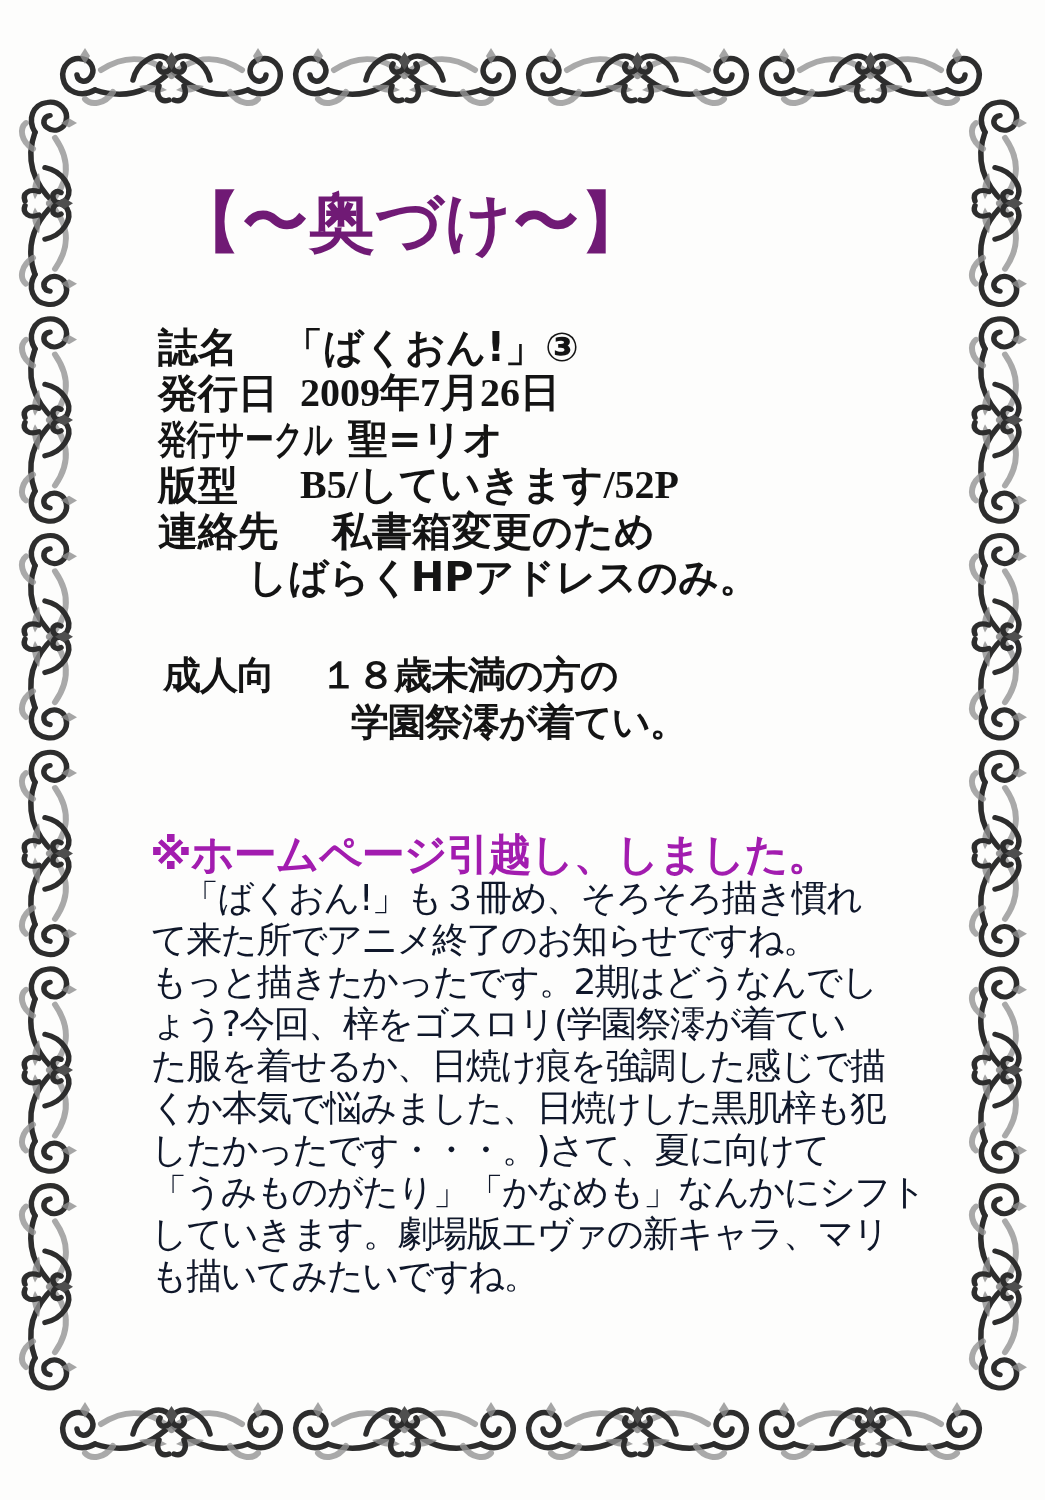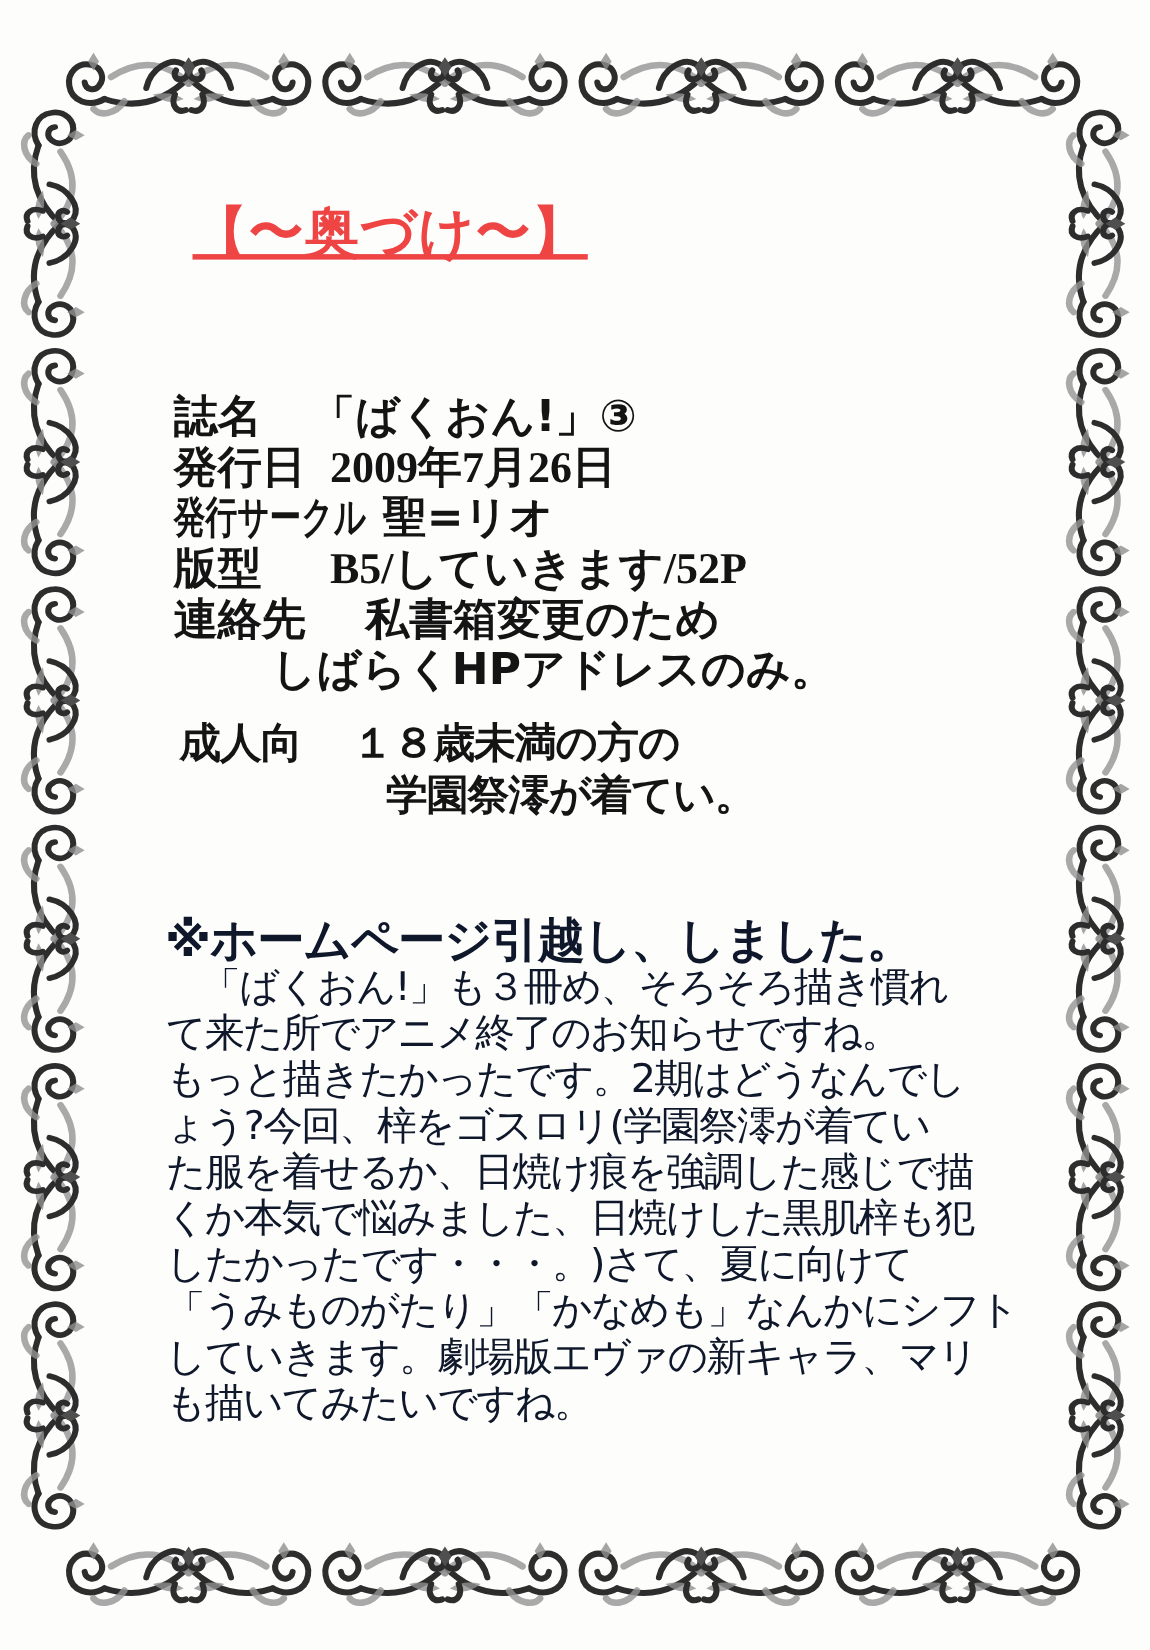--- a/index.html
+++ b/index.html
@@ -10,43 +10,42 @@
   }
   .page{position:absolute;inset:0;background:#fdfdfc;color:#141414;}
   .border-svg{position:absolute;left:0;top:0;}
   .d{stroke:#2d2d2d;fill:none;stroke-linecap:round;stroke-width:5.5px;}
   .g{stroke:#949494;fill:none;stroke-linecap:round;stroke-width:6px;opacity:.8;}
   .gf{fill:#8f8f8f;opacity:.8;}
   .df{fill:#4f4f4f;}
 
   .title{
     position:absolute;left:175px;top:178px;margin:0;
-    font-size:50px;font-weight:bold;letter-spacing:1px;color:#ef4444;
+    font-size:66px;font-weight:bold;letter-spacing:1px;color:#701a75;
     white-space:nowrap;
-    text-decoration:underline;
   }
 
   .colophon{position:absolute;left:158px;top:324px;width:800px;
-    font-size:40px;font-weight:600;white-space:nowrap;margin-top:32px;}
+    font-size:40px;font-weight:600;white-space:nowrap;}
   .crow{position:relative;height:46px;line-height:46px;}
   .clabel{position:absolute;left:0;top:0;display:inline-block;}
   .clabel.condensed{transform:scaleX(.72);transform-origin:left center;}
   .cval{position:absolute;top:0;}
   .cval.serif{font-family:"Liberation Serif","DejaVu Serif",serif;font-weight:700;}
 
   .agenotice{position:absolute;left:163px;top:652px;width:780px;
     font-size:38px;font-weight:600;letter-spacing:-1px;white-space:nowrap;}
   .agenotice .arow{position:relative;height:47px;line-height:47px;}
   .alabel{position:absolute;left:0;top:0;}
   .aval1{position:absolute;left:157px;top:0;}
   .aval2{position:absolute;left:188px;top:0;}
 
   .announce{
     position:absolute;left:150px;top:826px;
-    font-size:43px;font-weight:600;letter-spacing:-1px;white-space:nowrap;color:#0f172a;
+    font-size:43px;font-weight:600;letter-spacing:-1px;white-space:nowrap;color:#a21caf;
   }
 
   .afterword{position:absolute;left:151px;top:877px;width:790px;
     font-size:36px;font-weight:500;letter-spacing:-1.5px;color:#0f172a;}
   .aline{height:42px;line-height:42px;white-space:nowrap;}
   .aline.indent{padding-left:32px;}
 </style>
 </head>
 <body>
 

